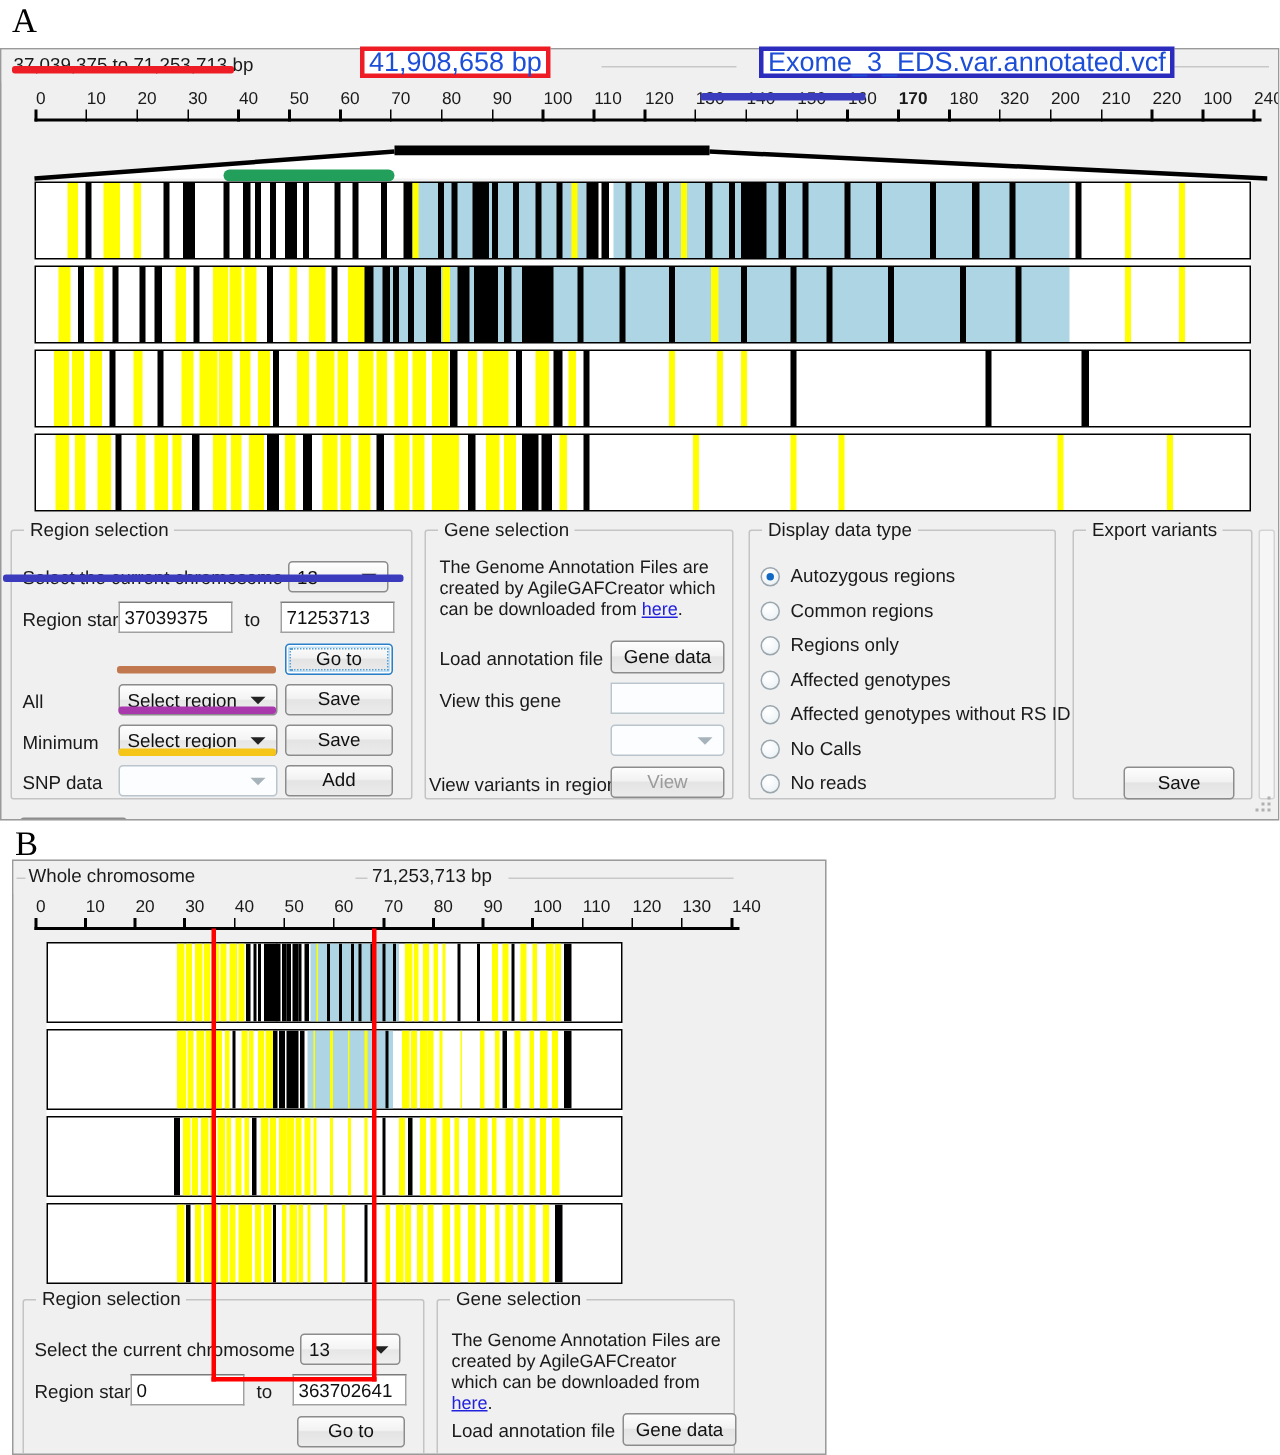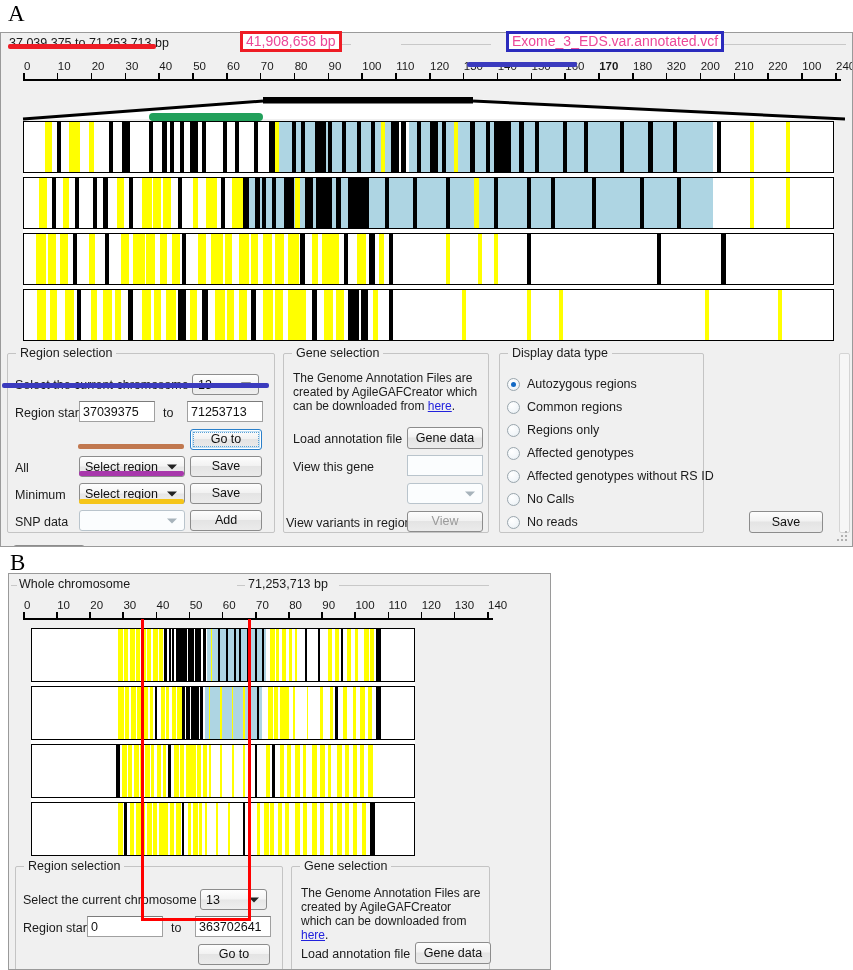--- a/index.html
+++ b/index.html
@@ -49,22 +49,22 @@
     border-top: 1px solid #c8c8c8;
     height: 0;
   }
 
   
   .anno-box {
     position: absolute;
     background: #fff;
     border: 3px solid;
     padding: 0 3px;
-    font-size: 14px;
-    color: #ec4899;
+    font-size: 18px;
+    color: #1d4ed8;
     white-space: nowrap;
     line-height: 15px;
   }
   .anno-underline { position: absolute; height: 5px; border-radius: 2px; }
 
   
   .ruler { position: absolute; }
   .ruler .axis-line {
     position: absolute; left: 0; bottom: 0;
     height: 2px; background: #000; width: 100%;
@@ -550,20 +550,23 @@
         <div class="radio-row" style="left: 506px; top: 459px;">
           <span class="radio-dot"></span>
           <span class="radio-label">No Calls</span>
         </div>
         <div class="radio-row" style="left: 506px; top: 482px;">
           <span class="radio-dot"></span>
           <span class="radio-label">No reads</span>
         </div>
       </div>
 
+    <div class="groupbox" style="left:714px; top:320px; width:120px; height:180px;">
+      <div class="gb-title">Export variants</div>
+    </div>
     <div class="btn" style="left:748px; top:478px; width:74px; height:22px; line-height:20px;">Save</div>
 
     <div class="scroll-stub" style="left:838px; top:320px; width:11px; height:180px;"></div>
 
     <div class="resize-grip">
       <i style="left:8px; top:8px;"></i>
         <i style="left:4px; top:8px;"></i>
       <i style="left:8px; top:4px;"></i>
         <i style="left:0px; top:8px;"></i>
       <i style="left:8px; top:0px;"></i>

